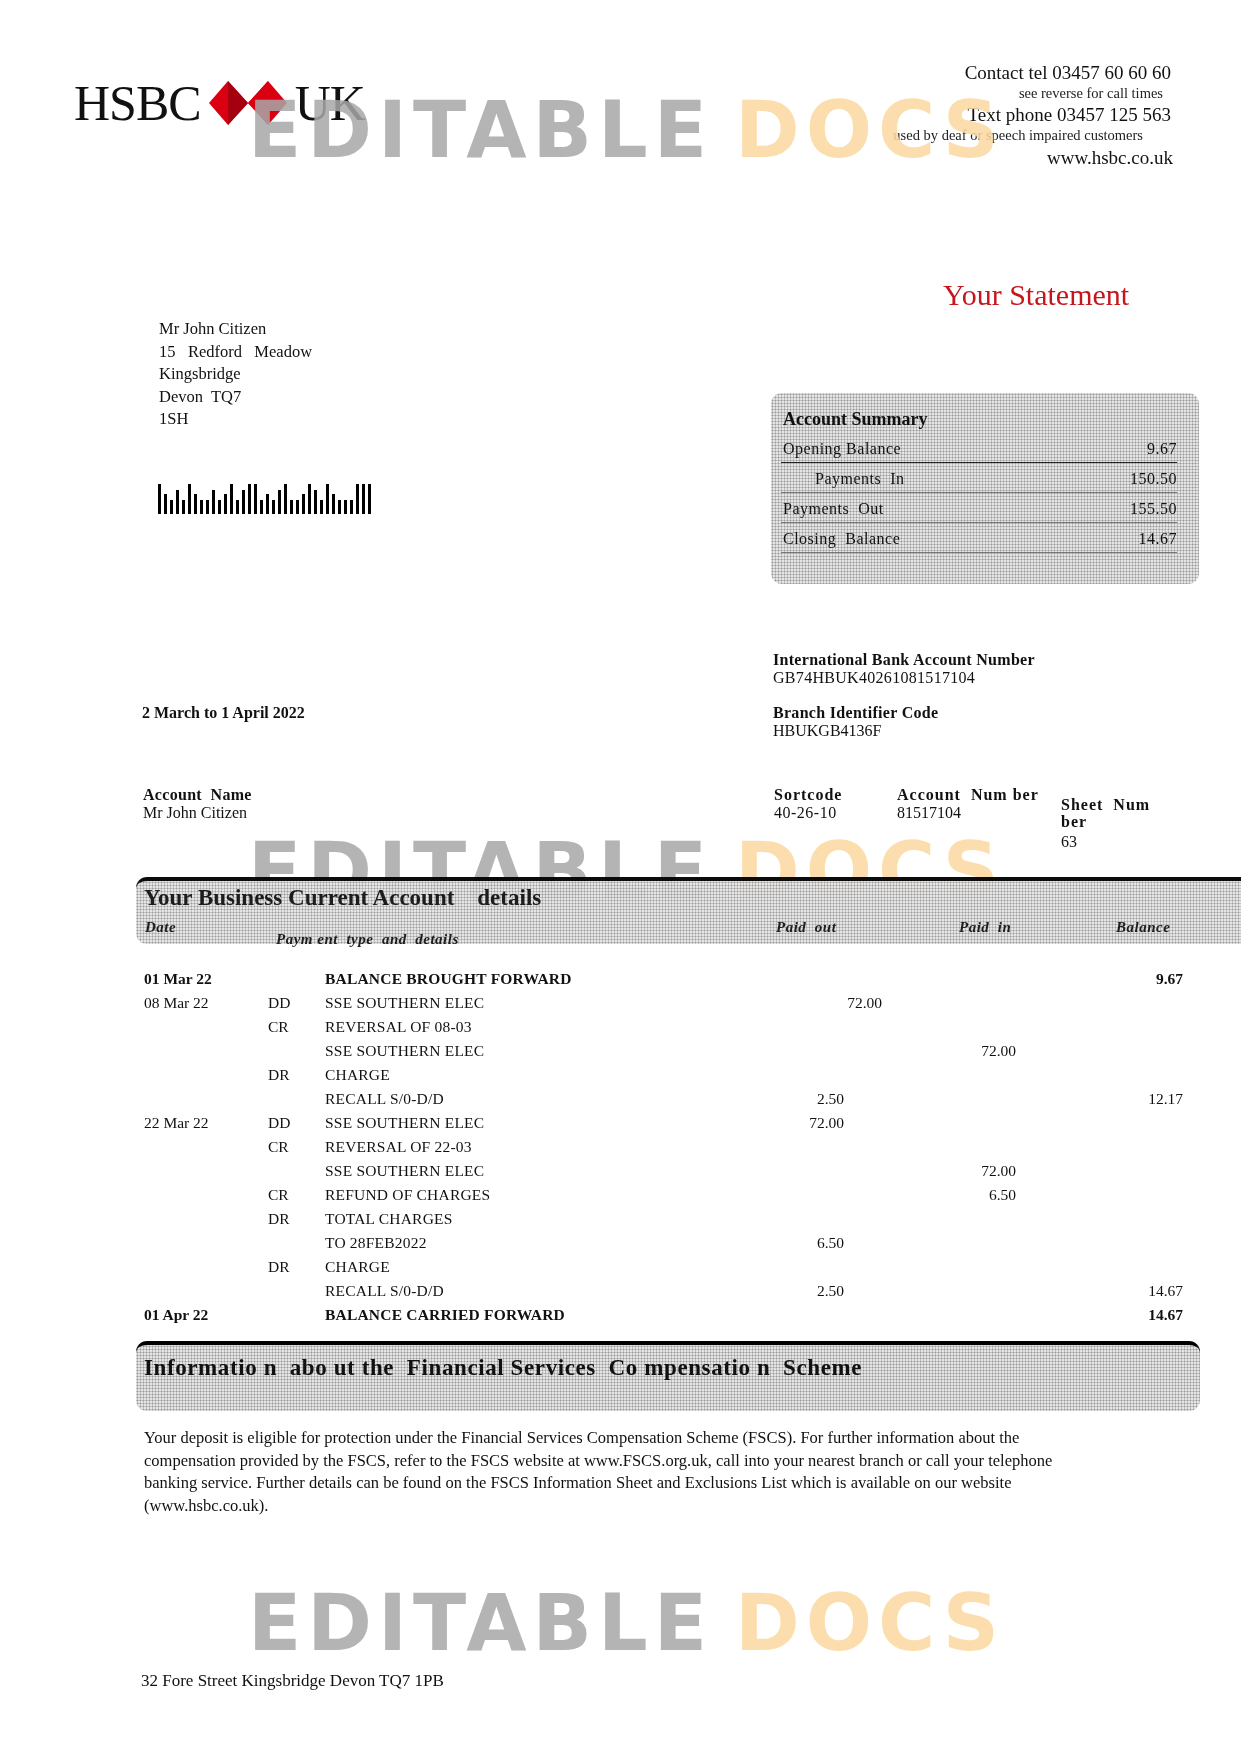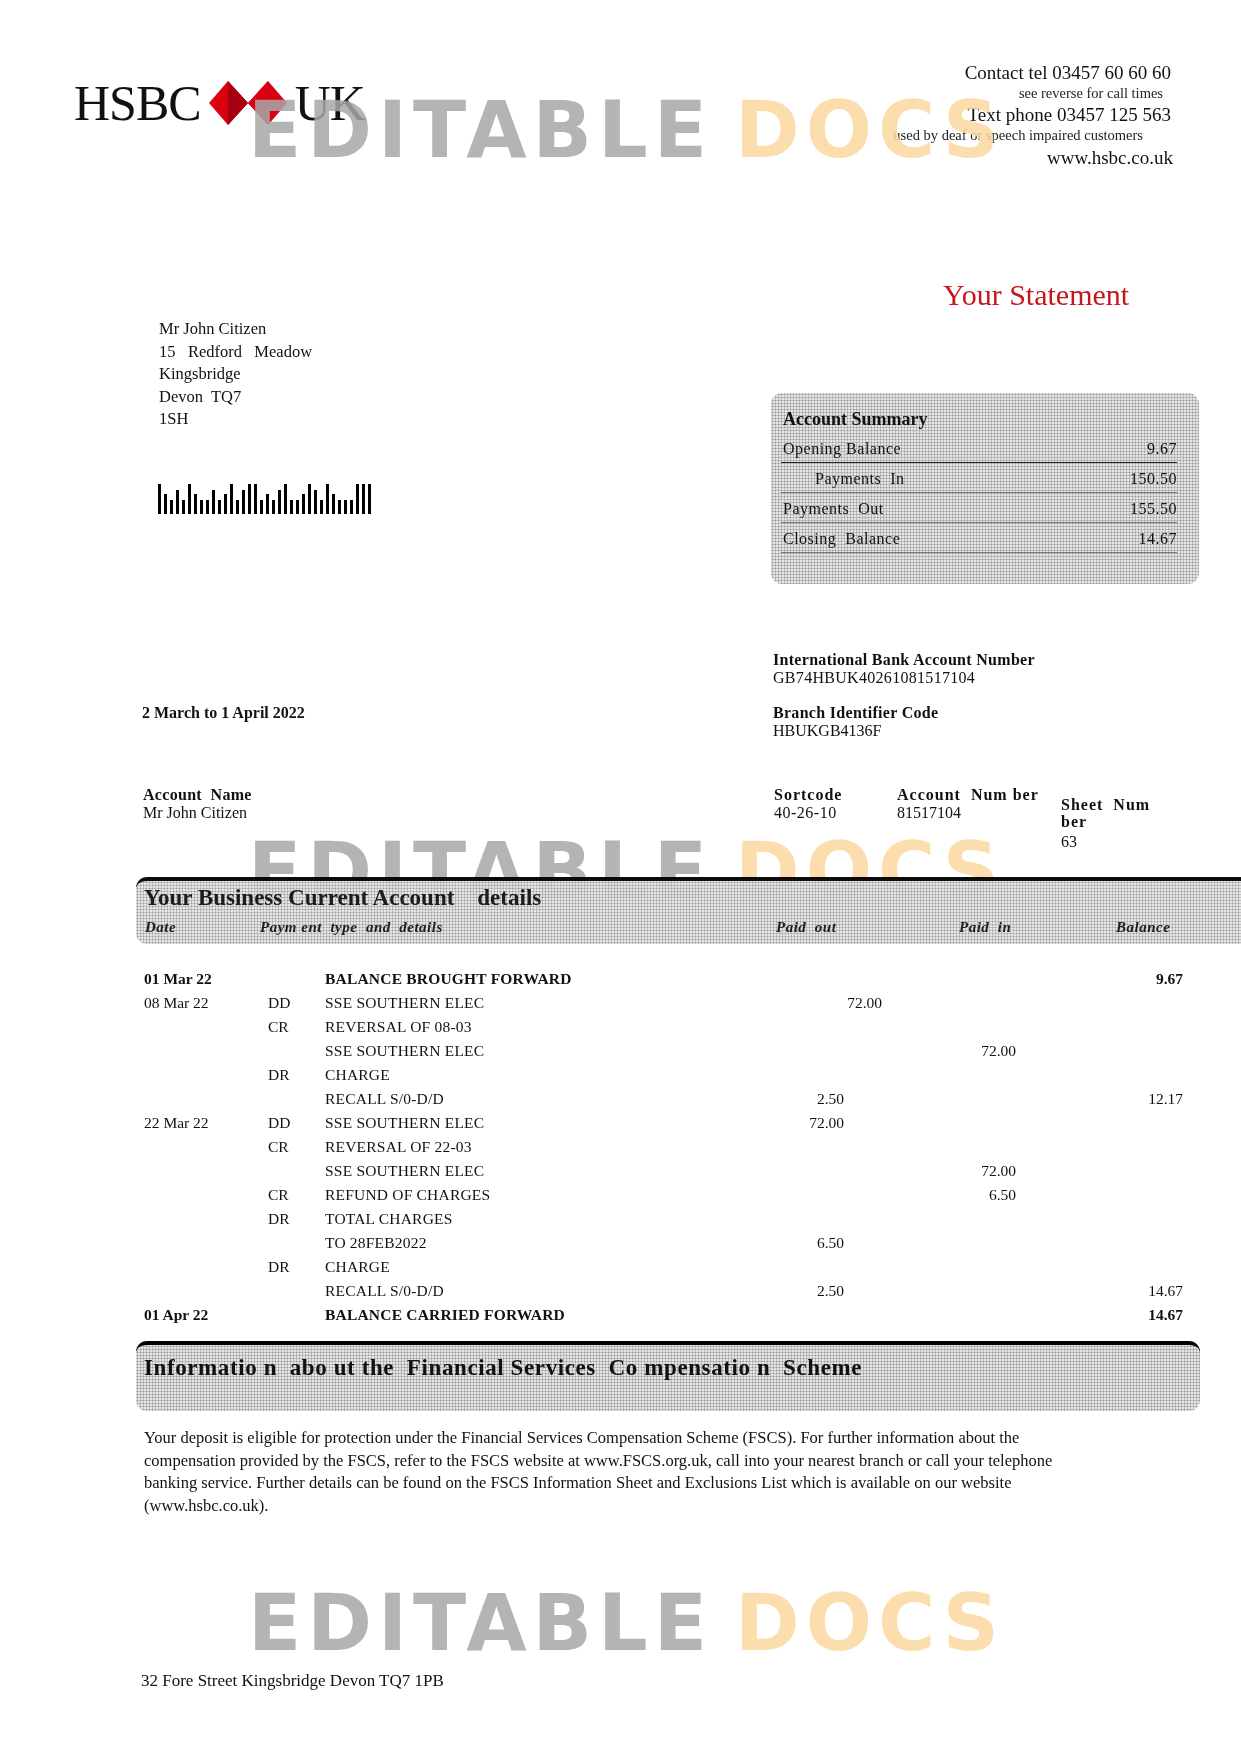--- a/index.html
+++ b/index.html
@@ -192,21 +192,21 @@
   <div class="acc-head" style="margin-top:-1px;">ber</div>
   <div class="val-norm" style="margin-top:2px;">63</div>
 </div>
 
 <div class="wm wm-grey" style="left:248px; top:840px;">EDITABLE</div>
 <div class="wm wm-orange" style="left:735px; top:840px;">DOCS</div>
 
 <div class="abs table-bar dots" style="opacity:0.95;">
   <div class="title" style="white-space:pre;">Your Business Current Account    details</div>
   <div class="col" style="left:9px;">Date</div>
-  <div class="col" style="left:124px; white-space:pre;">Paym ent  type  and  details</div>
+  <div class="col" style="left:140px; white-space:pre;margin-top:12px;">Paym ent  type  and  details</div>
   <div class="col" style="left:640px; white-space:pre;">Paid  out</div>
   <div class="col" style="left:823px; white-space:pre;">Paid  in</div>
   <div class="col" style="left:980px;">Balance</div>
 </div>
 
 <div>
   <div class="row bold" style="top:970px;">
     <span class="c-date">01 Mar 22</span>
     <span class="c-type"></span>
     <span class="c-desc">BALANCE BROUGHT FORWARD</span>

